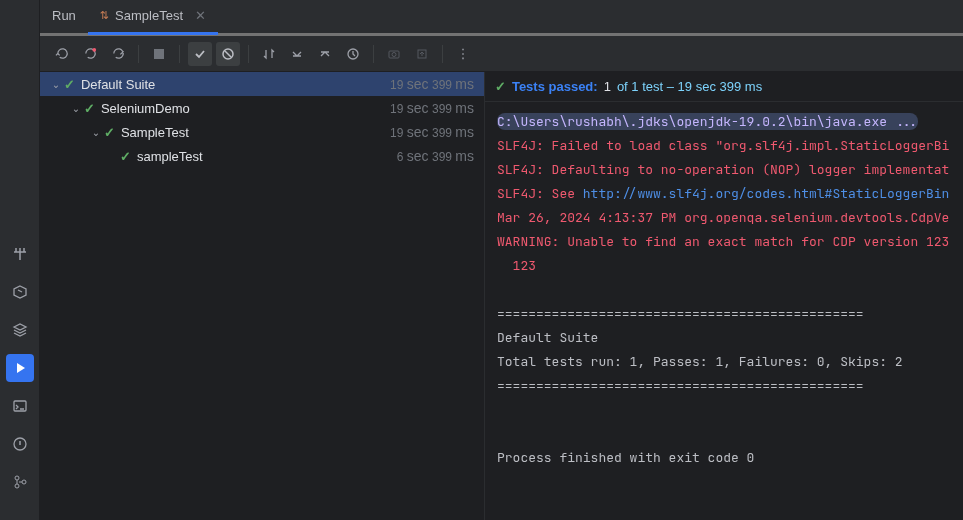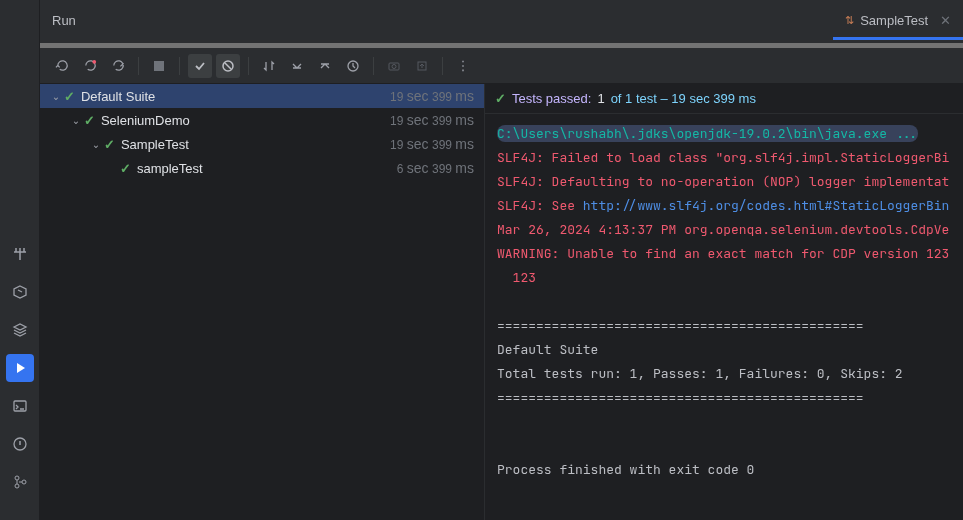--- a/index.html
+++ b/index.html
@@ -17,24 +17,23 @@
     border-right: 1px solid #1e1f22;
   }
   .rail-icon {
     width: 28px; height: 28px;
     display: flex; align-items: center; justify-content: center;
     border-radius: 4px; color: #9da0a8;
   }
   .rail-icon.active { background: #3574f0; color: #fff; }
   .main { flex: 1; display: flex; flex-direction: column; }
   .tabs {
-    height: 48px; background: #2b2d30;
+    height: 36px; background: #2b2d30;
     display: flex; align-items: center;
-    border-bottom: 5px solid #737373;
-    justify-content: space-between;
+    border-bottom: 3px solid #737373;
   }
   .tab {
     height: 36px; display: flex; align-items: center;
     padding: 0 12px; gap: 6px; color: #bcbec4;
     border-bottom: 3px solid transparent; position: relative;
   }
   .tab.active { border-bottom-color: #3574f0; }
   .tab-icon { color: #c77d55; font-size: 11px; }
   .close-x { color: #6f737a; margin-left: 6px; }
   .toolbar {
@@ -69,30 +68,30 @@
   .pad1 { padding-left: 28px; }
   .pad2 { padding-left: 48px; }
   .pad3 { padding-left: 80px; }
   .console-area { flex: 1; display: flex; flex-direction: column; overflow: hidden; }
   .status-bar {
     height: 30px; display: flex; align-items: center;
     padding: 0 10px; gap: 6px;
     border-bottom: 1px solid #2b2d30;
   }
   .status-check { color: #5fad65; font-weight: bold; }
-  .status-main { color: #c4b5fd; }
+  .status-main { color: #3b82f6; font-weight: bold; }
   .status-count { color: #dfe1e5; }
   .status-rest { color: #7dd3fc; }
   .console {
     flex: 1; padding: 8px 0 8px 12px;
     font-family: "Consolas","JetBrains Mono",monospace;
     font-size: 13px; line-height: 24px; color: #bcbec4;
     white-space: pre; overflow: hidden;
   }
-  .hl { background: #38425b; color: #14b8a6; border-radius: 8px; }
+  .hl { background: #38425b; color: #c4b5fd; border-radius: 8px; }
   .err { color: #ef596f; margin-top: 20px; }
   .link { color: #4e8ee5; }
 </style>
 </head>
 <body>
 
 <div class="left-rail">
   <div class="rail-icon">
       <svg width="16" height="16" viewBox="0 0 16 16">
         <path d="M8 2v12M2 6h12M4 2v4M12 2v4" stroke="currentColor" stroke-width="1.5" fill="none"></path>

